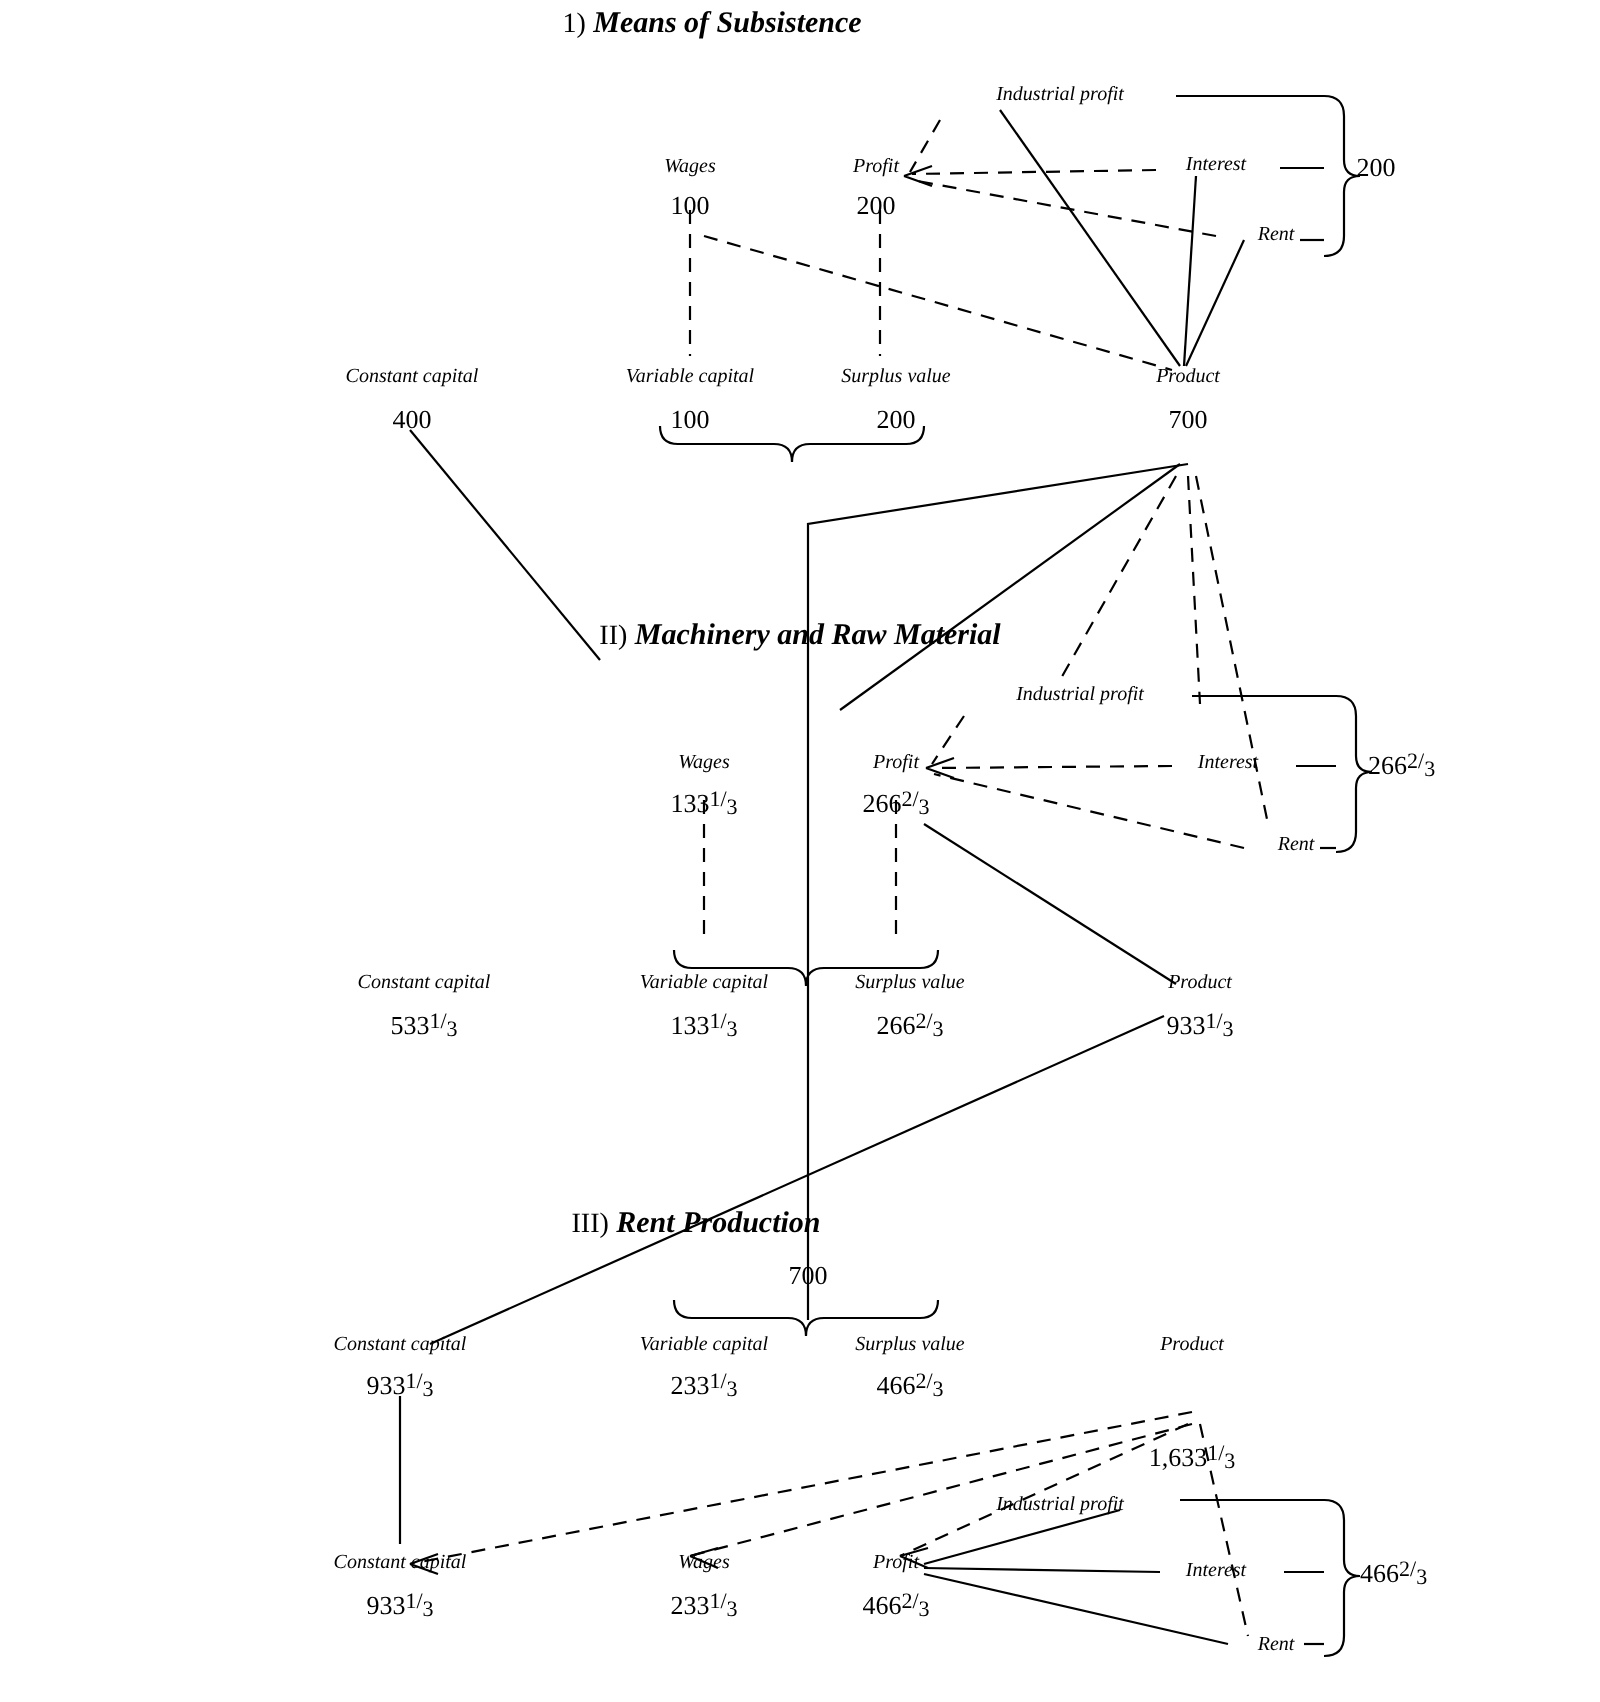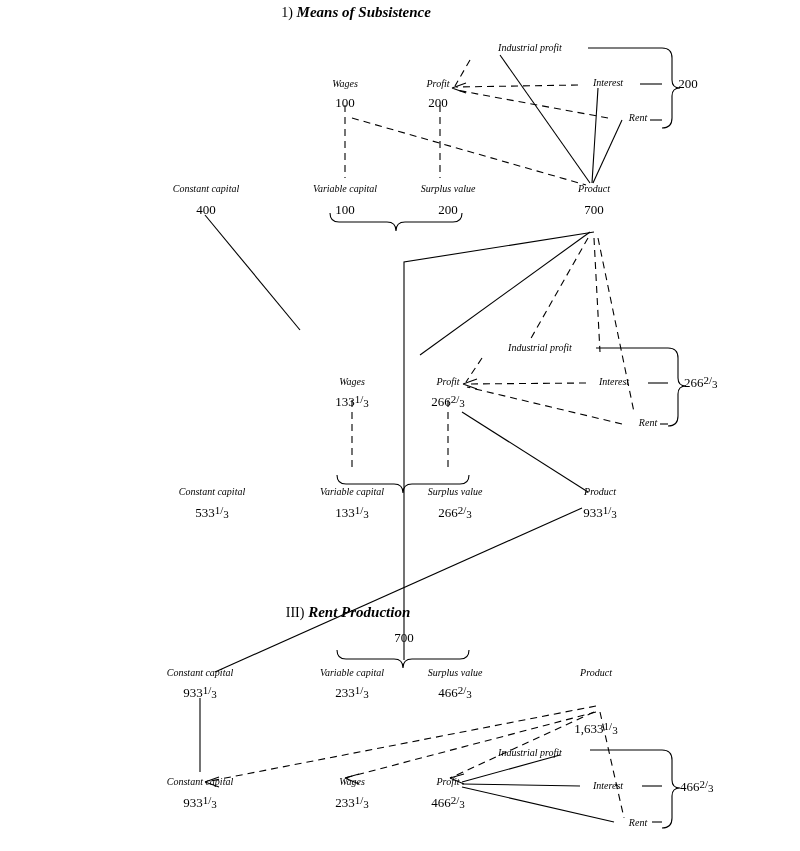--- a/index.html
+++ b/index.html
@@ -125,20 +125,24 @@
 
   <div class="lbl ctr" style="left:345px;top:183px;">Variable capital</div>
   <div class="num ctr" style="left:345px;top:203px;">100</div>
 
   <div class="lbl ctr" style="left:448px;top:183px;">Surplus value</div>
   <div class="num ctr" style="left:448px;top:203px;">200</div>
 
   <div class="lbl ctr" style="left:594px;top:183px;">Product</div>
   <div class="num ctr" style="left:594px;top:203px;">700</div>
 
+  <div class="sect ctr" style="left:400px;top:310px;">
+    <span class="rn">II)</span>
+    <span>Machinery and Raw Material</span>
+  </div>
 
   <div class="lbl ctr" style="left:540px;top:342px;">Industrial profit</div>
   <div class="lbl ctr" style="left:614px;top:376px;">Interest</div>
   <div class="lbl ctr" style="left:648px;top:417px;">Rent</div>
   <div class="num" style="left:684px;top:376px;">
     <span>266</span><span class="frac"><span>2</span><span class="slash">/</span><span class="den">3</span></span>
   </div>
 
   <div class="lbl ctr" style="left:352px;top:376px;">Wages</div>
   <div class="num ctr" style="left:352px;top:395px;">

